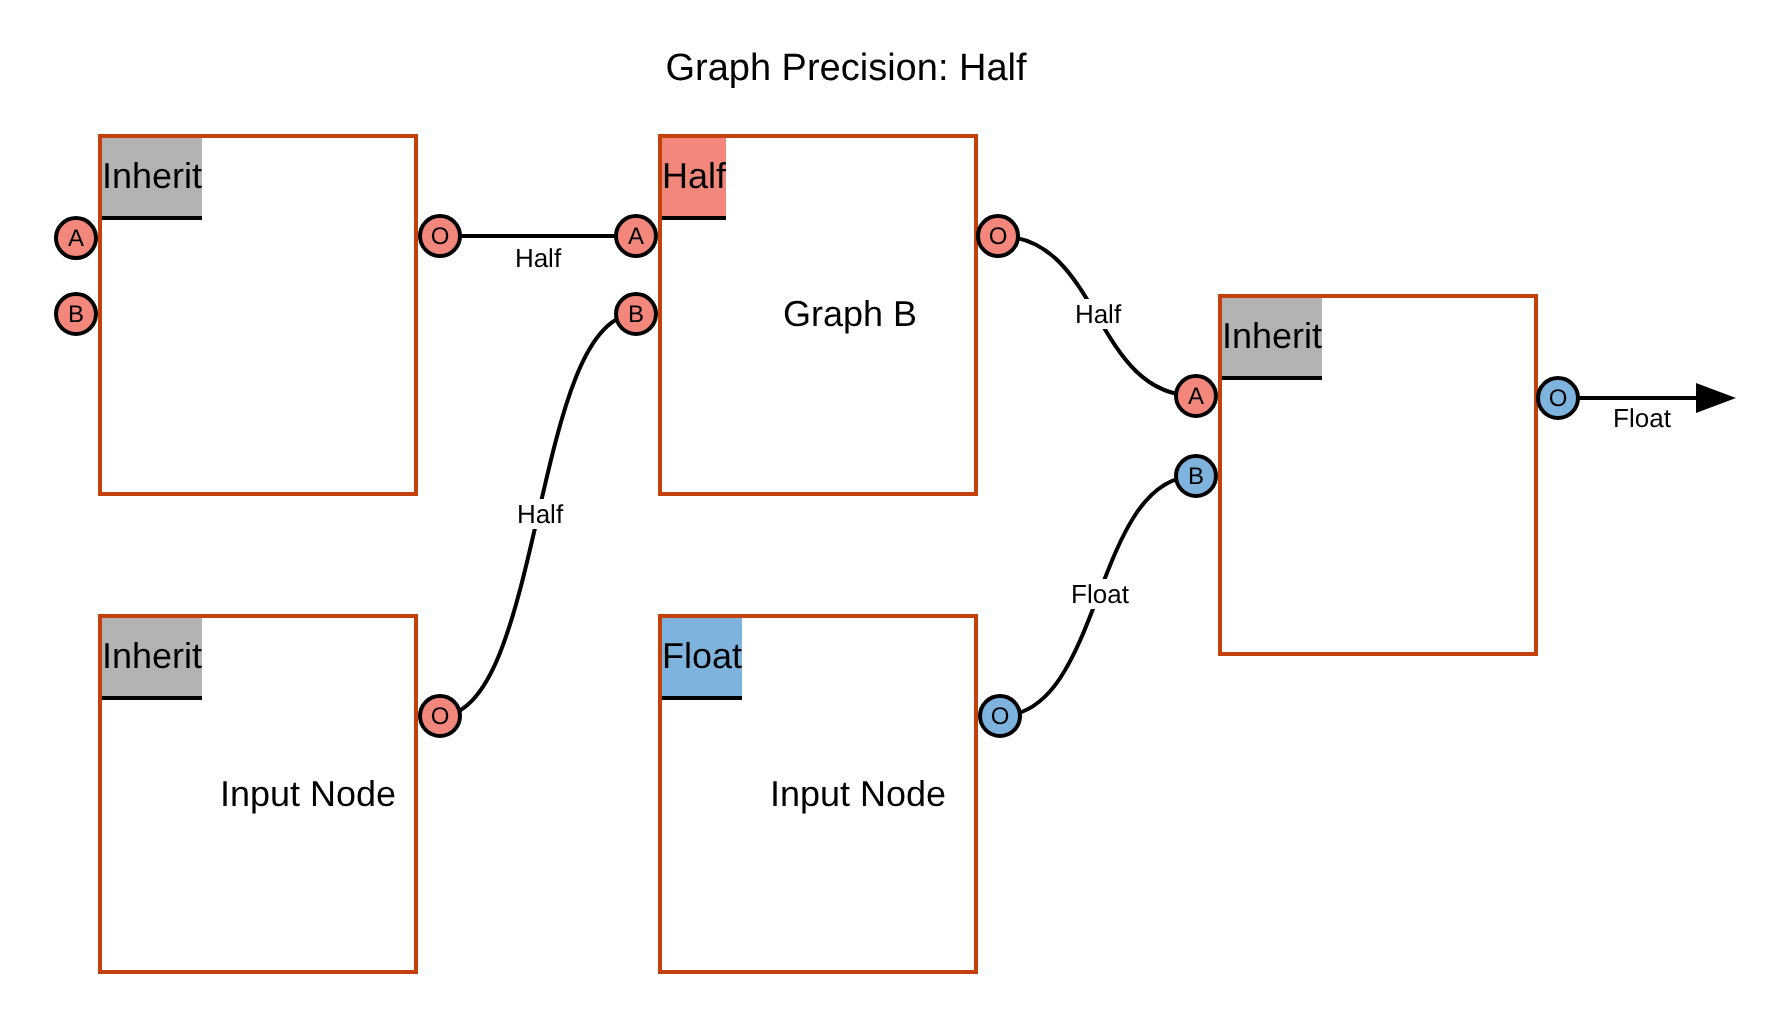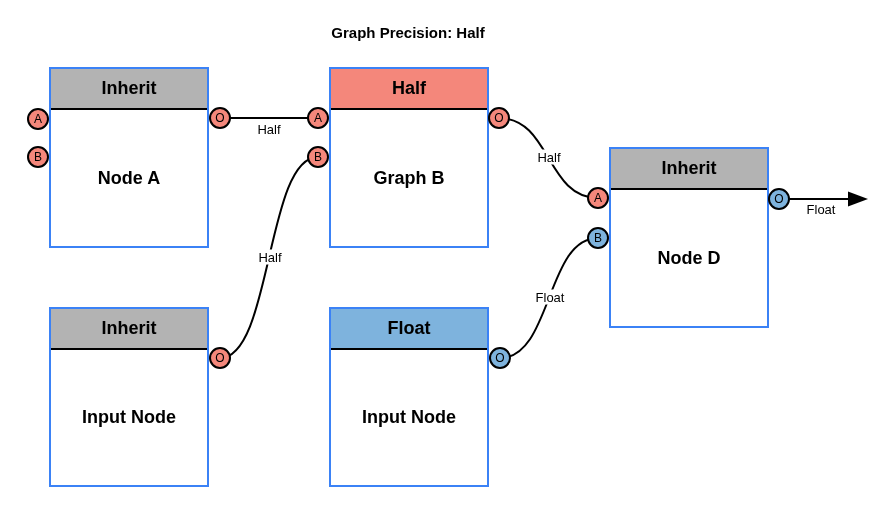--- a/index.html
+++ b/index.html
@@ -7,39 +7,37 @@
     position: relative;
     width: 887px;
     height: 509px;
     background: #ffffff;
     font-family: "Liberation Sans", sans-serif;
     color: #000000;
     overflow: hidden;
   }
   .diagram-title {
     position: absolute;
-    left: 408px;
+    left: 423px;
     top: 24px;
     transform: translateX(-50%);
-    font-size: 15px;
+    font-size: 19px;
     white-space: nowrap;
-    font-weight: bold;
   }
   .edges-layer {
     position: absolute;
     left: 0; top: 0;
   }
   .node {
     position: absolute;
     box-sizing: border-box;
-    border: 2px solid #3b82f6;
+    border: 2px solid #c2410c;
     background: #ffffff;
     display: flex;
-    flex-direction: column;
-    font-weight: bold;
+    flex-direction: row;
   }
   .node-header {
     box-sizing: border-box;
     height: 41px;
     border-bottom: 2px solid #000000;
     display: flex;
     align-items: center;
     justify-content: center;
     font-size: 18px;
   }
@@ -88,31 +86,29 @@
     <path d="M 220 118 L 318 118" stroke="#000000" stroke-width="2" fill="none"></path>
     <path d="M 220 358 C 272 358 266 157 318 157" stroke="#000000" stroke-width="2" fill="none"></path>
     <path d="M 499 118 C 551 118 546 198 598 198" stroke="#000000" stroke-width="2" fill="none"></path>
     <path d="M 500 358 C 552 358 546 238 598 238" stroke="#000000" stroke-width="2" fill="none"></path>
     <path d="M 779 199 L 850 199" stroke="#000000" stroke-width="2" fill="none"></path>
     <polygon points="848,191.5 868,199 848,206.5" fill="#000000"></polygon>
   </svg>
 
   <div class="node" style="left:49px; top:67px; width:160px; height:181px">
     <div class="node-header hdr-gray">Inherit</div>
-    <div class="node-body">Node A</div>
   </div>
 
   <div class="node" style="left:329px; top:67px; width:160px; height:181px">
     <div class="node-header hdr-salmon">Half</div>
     <div class="node-body">Graph B</div>
   </div>
 
   <div class="node" style="left:609px; top:147px; width:160px; height:181px">
     <div class="node-header hdr-gray">Inherit</div>
-    <div class="node-body">Node D</div>
   </div>
 
   <div class="node" style="left:49px; top:307px; width:160px; height:180px">
     <div class="node-header hdr-gray">Inherit</div>
     <div class="node-body">Input Node</div>
   </div>
 
   <div class="node" style="left:329px; top:307px; width:160px; height:180px">
     <div class="node-header hdr-blue">Float</div>
     <div class="node-body">Input Node</div>

